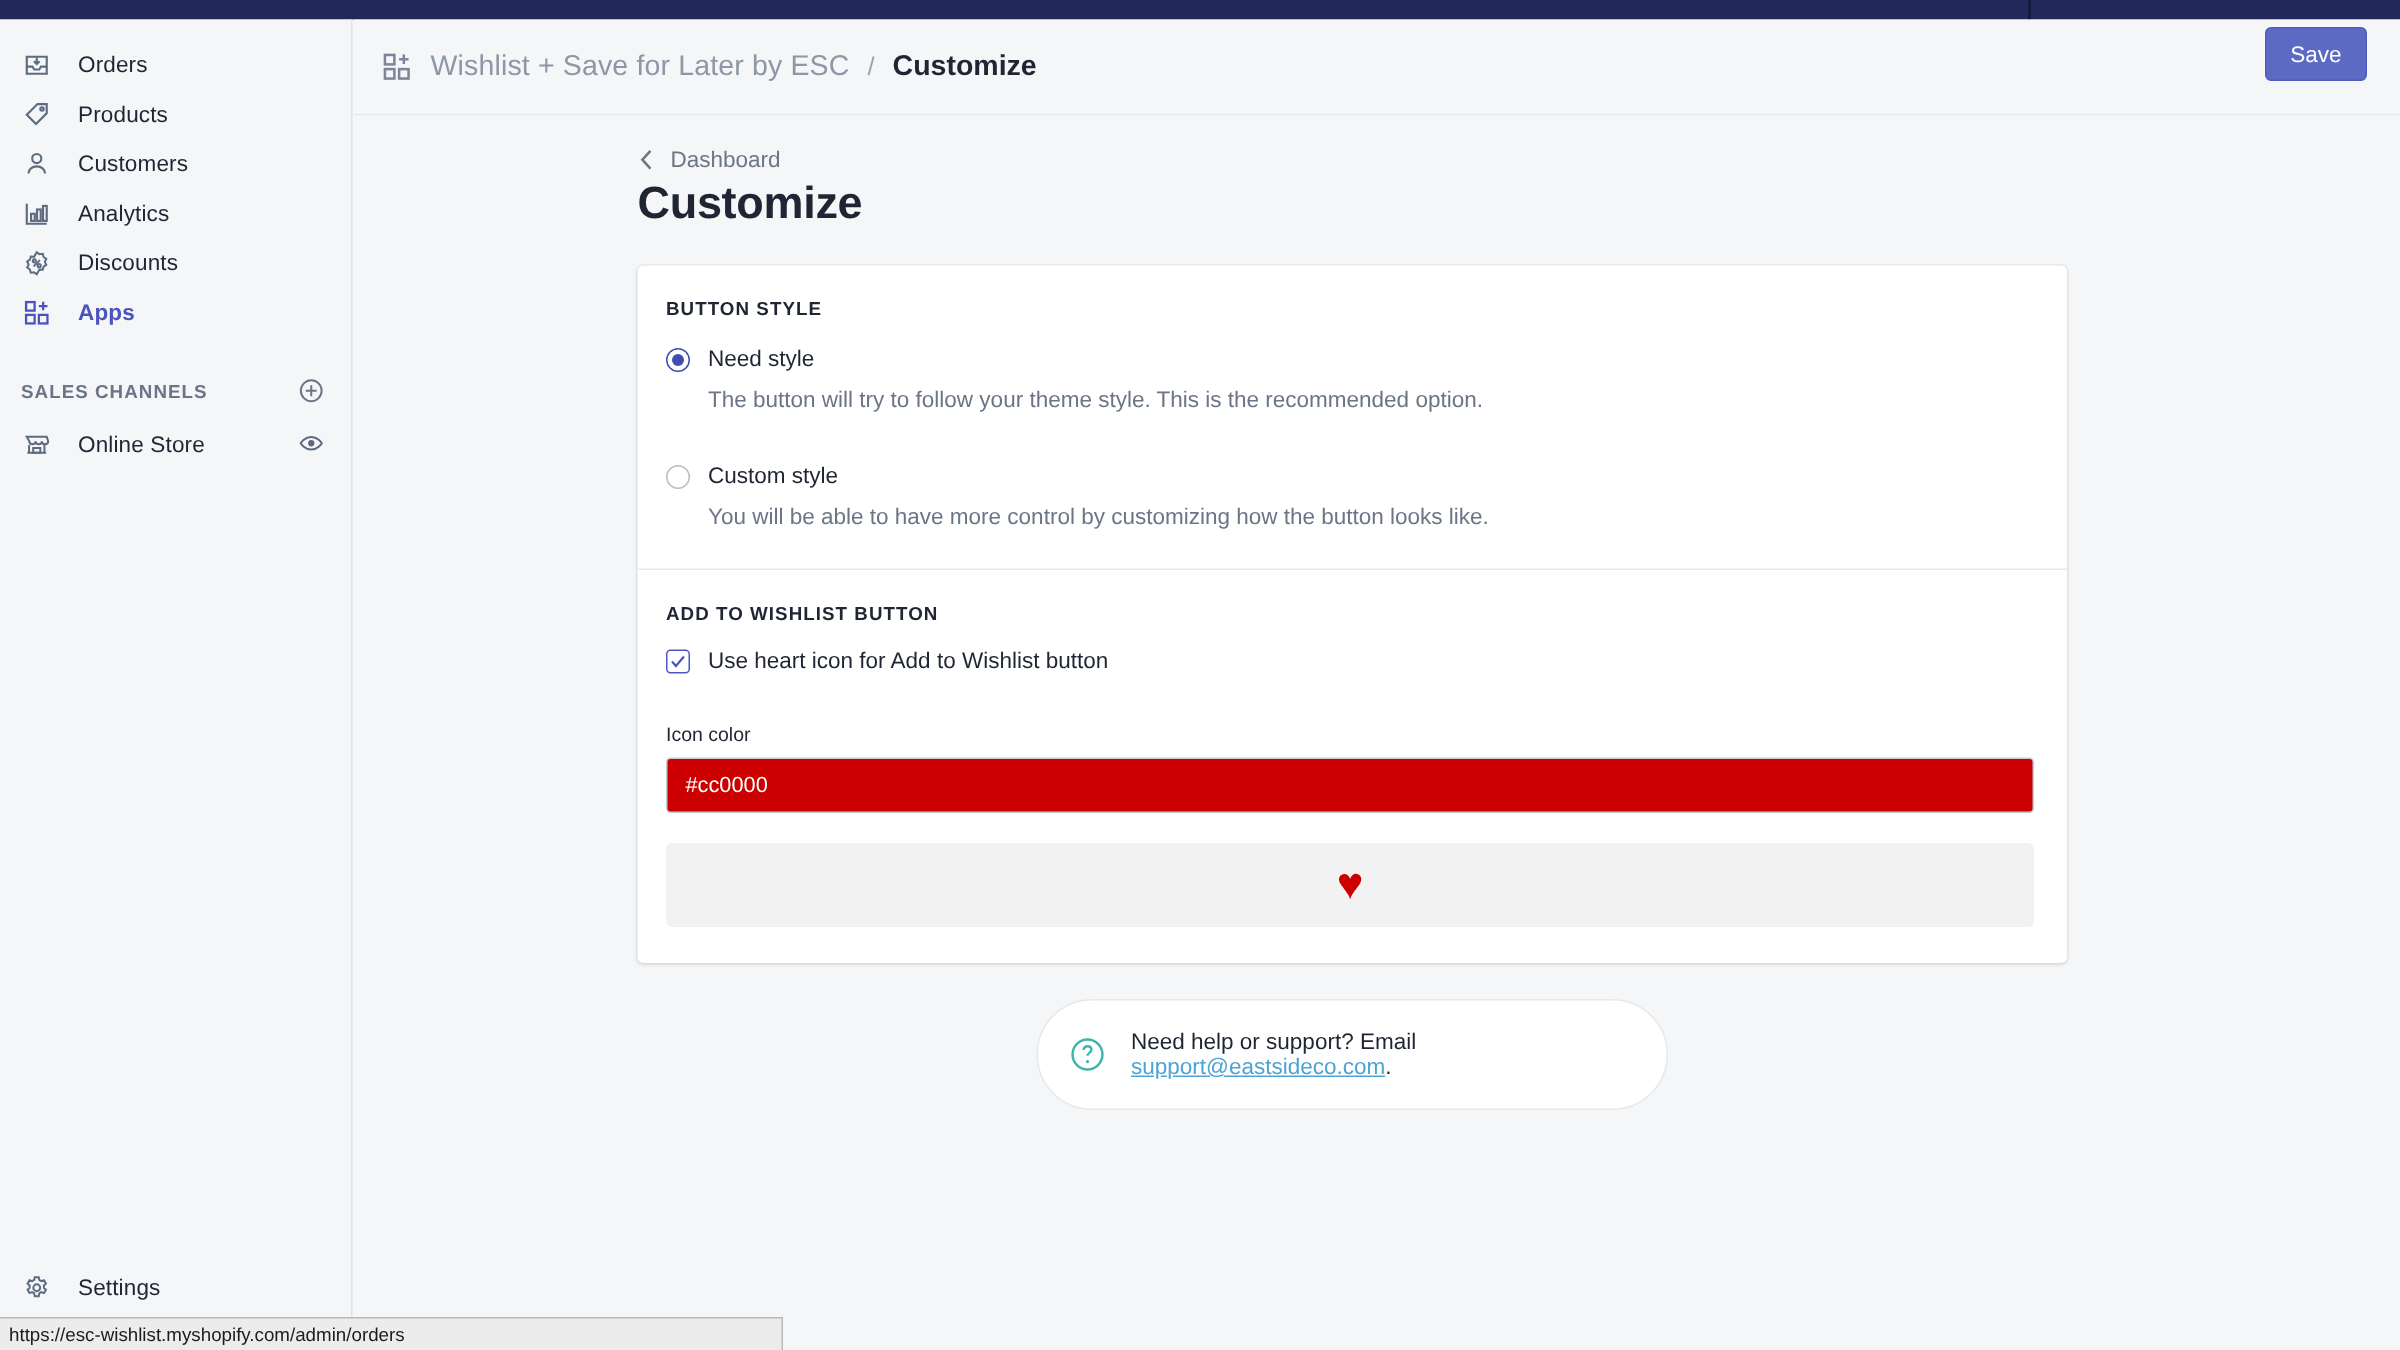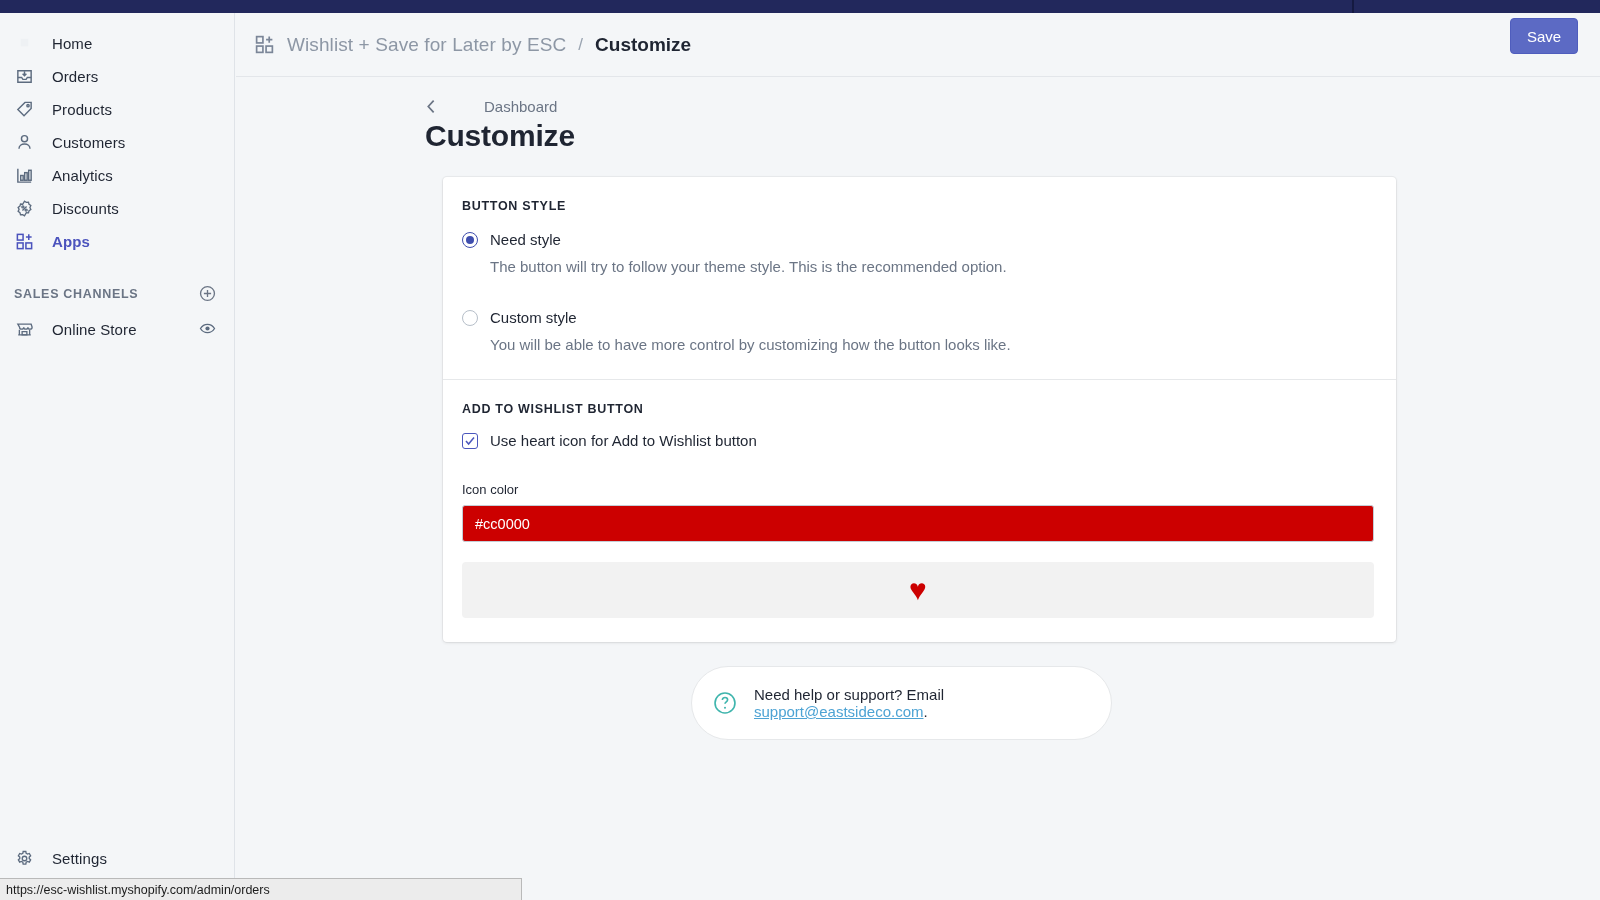--- a/index.html
+++ b/index.html
@@ -106,33 +106,33 @@
   
   .content {
     position: absolute; top: 77px; left: 236px;
     width: 1364px; height: 786px;
     background: #f4f6f8;
     overflow: hidden;
   }
 
   .back-link {
     position: absolute; top: 21px; left: 189px;
-    display: flex; align-items: center; cursor: pointer; gap: 37px;
+    display: flex; align-items: center; cursor: pointer;
   }
   .back-chevron { margin-right: 9px; display: flex; }
   .back-text { font-size: 15px; color: #6b7585; }
 
   .page-title {
     position: absolute; top: 42px; left: 189px;
     font-size: 30px; font-weight: bold; color: #1f2532;
     letter-spacing: -.2px;
   }
 
   .card {
-    position: absolute; top: 100px; left: 207px;
+    position: absolute; top: 100px; left: 189px;
     width: 953px;
     background: #ffffff;
     border-radius: 4px;
     box-shadow: 0 0 0 1px rgba(63,63,68,.05), 0 1px 3px rgba(63,63,68,.12);
   }
   .card-section { padding: 22px 20px 24px 19px; }
   .card-divider { height: 1px; background: #e6e8ea; }
 
   .sec-label {
     font-size: 12.5px; font-weight: bold;
@@ -226,28 +226,20 @@
 </head>
 <body>
 
 <div class="topbar">
   <div class="topbar-divider"></div>
 </div>
 
 <div class="sidebar">
   <div class="nav-list">
 
-    <div class="nav-item">
-      <span class="nav-icon">
-        <svg width="19" height="19" viewBox="0 0 20 20">
-          <rect x="6" y="5" width="8" height="8" fill="#eef1f4"></rect>
-        </svg>
-      </span>
-      <span class="nav-label">Home</span>
-    </div>
 
     <div class="nav-item">
       <span class="nav-icon">
         <svg width="19" height="19" viewBox="0 0 20 20" fill="none" stroke="#5c6b7f" stroke-width="1.5">
           <path d="M3 4h14v12H3z"></path>
           <path d="M3 11h4l1.3 2h3.4l1.3-2h4" fill="#fff" stroke="#5c6b7f"></path>
           <path d="M10 4.5v4.5M8 7.2l2 2 2-2"></path>
         </svg>
       </span>
       <span class="nav-label">Orders</span>

